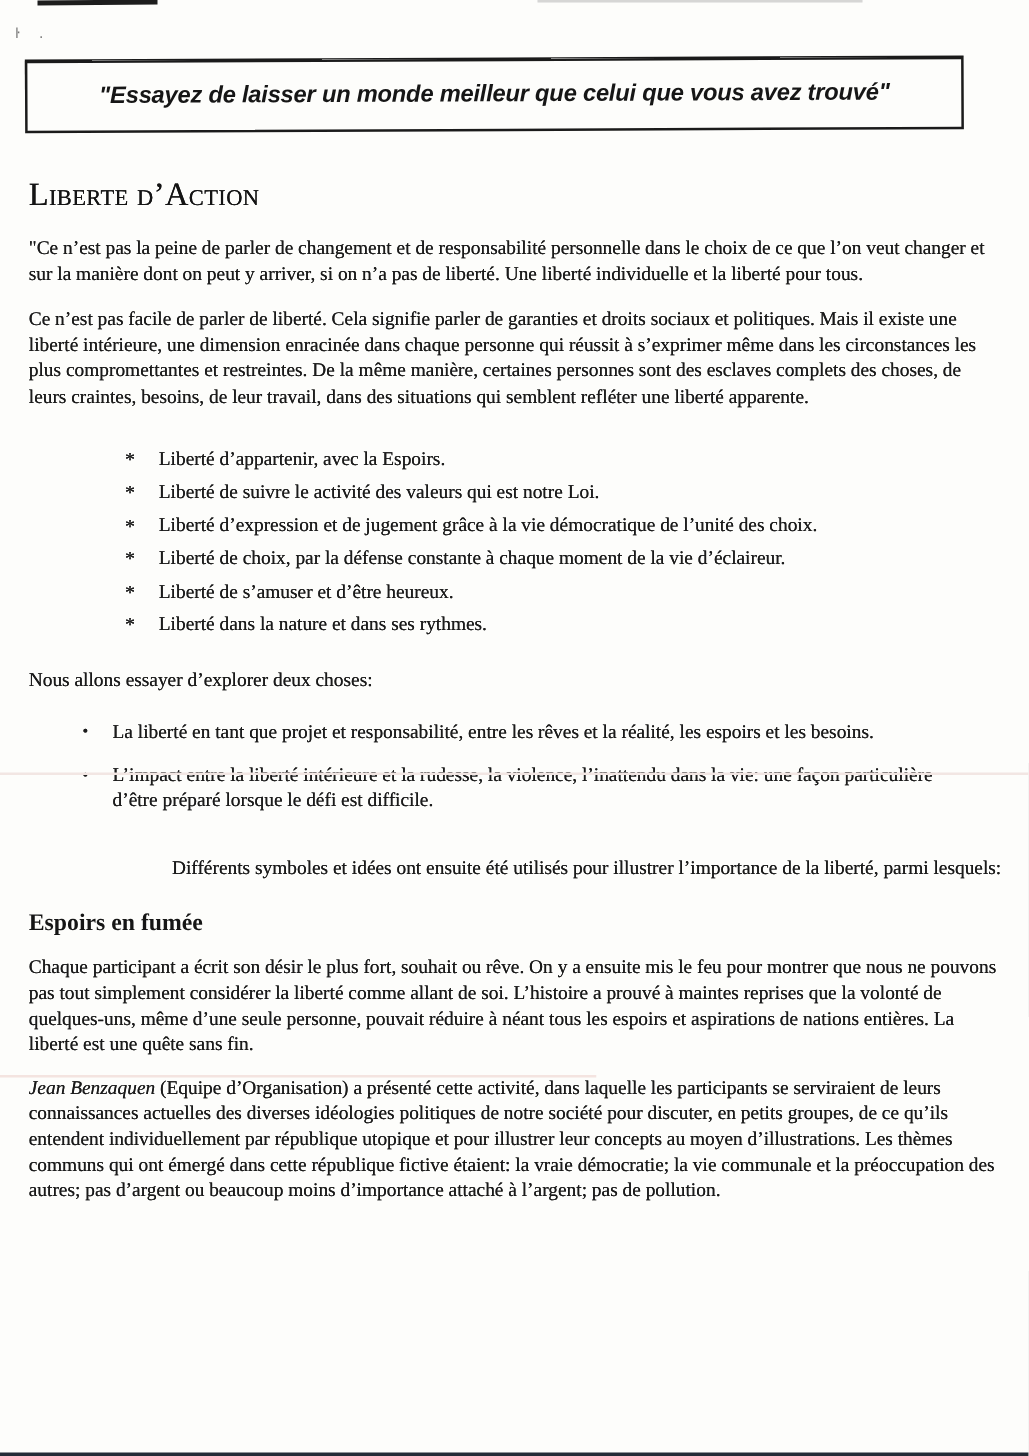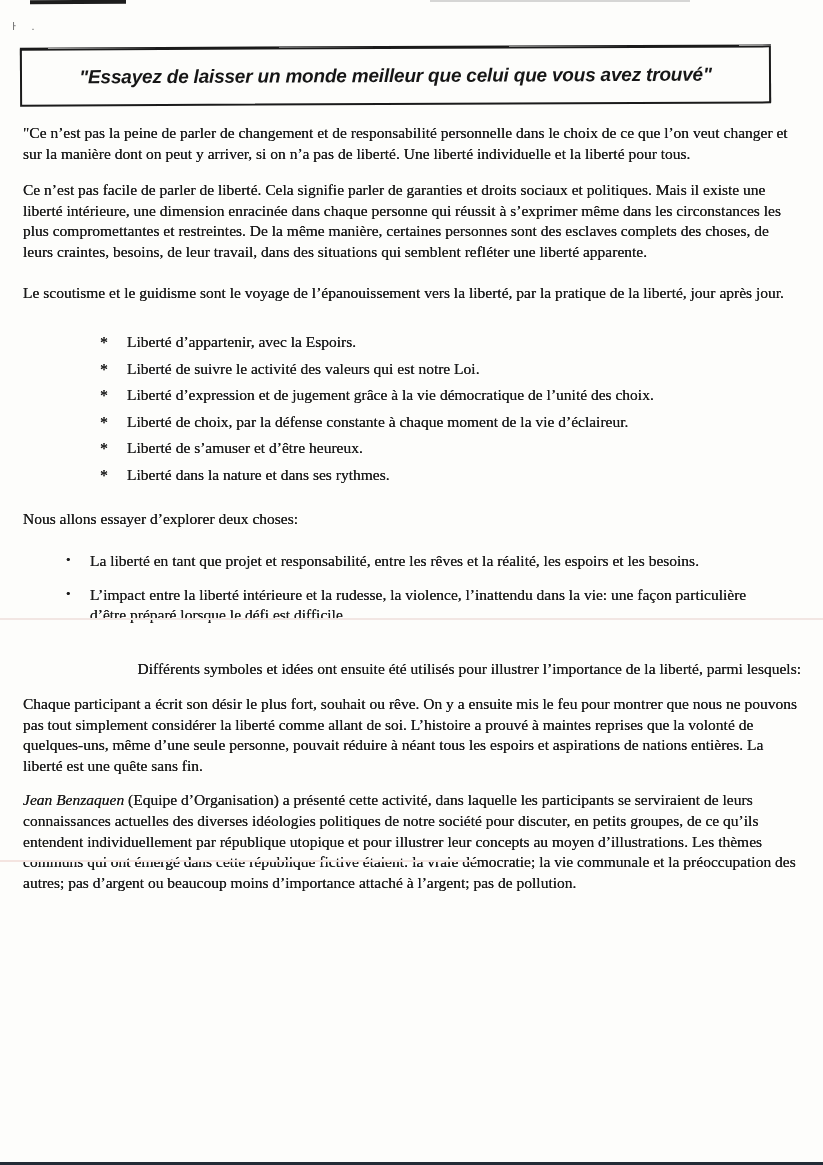--- a/index.html
+++ b/index.html
@@ -105,24 +105,24 @@
   <div class="strip-top2"></div>
   <div class="pen-mark">ŀ .</div>
   <div class="scanline-1"></div>
   <div class="scanline-2"></div>
   <div class="bottom-edge"></div>
 
   <div class="quote-box">
     <span>"Essayez de laisser un monde meilleur que celui que vous avez trouvé"</span>
   </div>
 
+  <h1 class="doc-title">Liberte d’Action</h1>
 
   <p class="para p-first">"Ce n’est pas la peine de parler de changement et de responsabilité personnelle dans le choix de ce que l’on veut changer et sur la manière dont on peut y arriver, si on n’a pas de liberté. Une liberté individuelle et la liberté pour tous.</p>
   <p class="para">Ce n’est pas facile de parler de liberté. Cela signifie parler de garanties et droits sociaux et politiques. Mais il existe une liberté intérieure, une dimension enracinée dans chaque personne qui réussit à s’exprimer même dans les circonstances les plus compromettantes et restreintes. De la même manière, certaines personnes sont des esclaves complets des choses, de leurs craintes, besoins, de leur travail, dans des situations qui semblent refléter une liberté apparente.</p>
-  <p class="para p-voyage">Le scoutisme et le guidisme sont le voyage de l’épanouissement vers la liberté, par la pratique de la liberté, jour après jour.</p>
 
   <div class="star-list">
     <div class="star-item">
       <span class="marker">*</span>
       <span>Liberté d’appartenir, avec la Espoirs.</span>
     </div>
     <div class="star-item">
       <span class="marker">*</span>
       <span>Liberté de suivre le activité des valeurs qui est notre Loi.</span>
     </div>
@@ -152,17 +152,18 @@
       <span>La liberté en tant que projet et responsabilité, entre les rêves et la réalité, les espoirs et les besoins.</span>
     </div>
     <div class="bullet-item">
       <span class="marker">•</span>
       <span>L’impact entre la liberté intérieure et la rudesse, la violence, l’inattendu dans la vie: une façon particulière d’être préparé lorsque le défi est difficile.</span>
     </div>
   </div>
 
   <p class="para symbols-intro">Différents symboles et idées ont ensuite été utilisés pour illustrer l’importance de la liberté, parmi lesquels:</p>
 
+  <h2 class="section-heading">Espoirs en fumée</h2>
   <p class="para section-para">Chaque participant a écrit son désir le plus fort, souhait ou rêve. On y a ensuite mis le feu pour montrer que nous ne pouvons pas tout simplement considérer la liberté comme allant de soi. L’histoire a prouvé à maintes reprises que la volonté de quelques-uns, même d’une seule personne, pouvait réduire à néant tous les espoirs et aspirations de nations entières. La liberté est une quête sans fin.</p>
 
   <p class="para section-para"><span class="author-italic">Jean Benzaquen</span><span> (Equipe d’Organisation) a présenté cette activité, dans laquelle les participants se serviraient de leurs connaissances actuelles des diverses idéologies politiques de notre société pour discuter, en petits groupes, de ce qu’ils entendent individuellement par république utopique et pour illustrer leur concepts au moyen d’illustrations. Les thèmes communs qui ont émergé dans cette république fictive étaient: la vraie démocratie; la vie communale et la préoccupation des autres; pas d’argent ou beaucoup moins d’importance attaché à l’argent; pas de pollution.</span></p>
 
 </div>
 
 </body></html>

